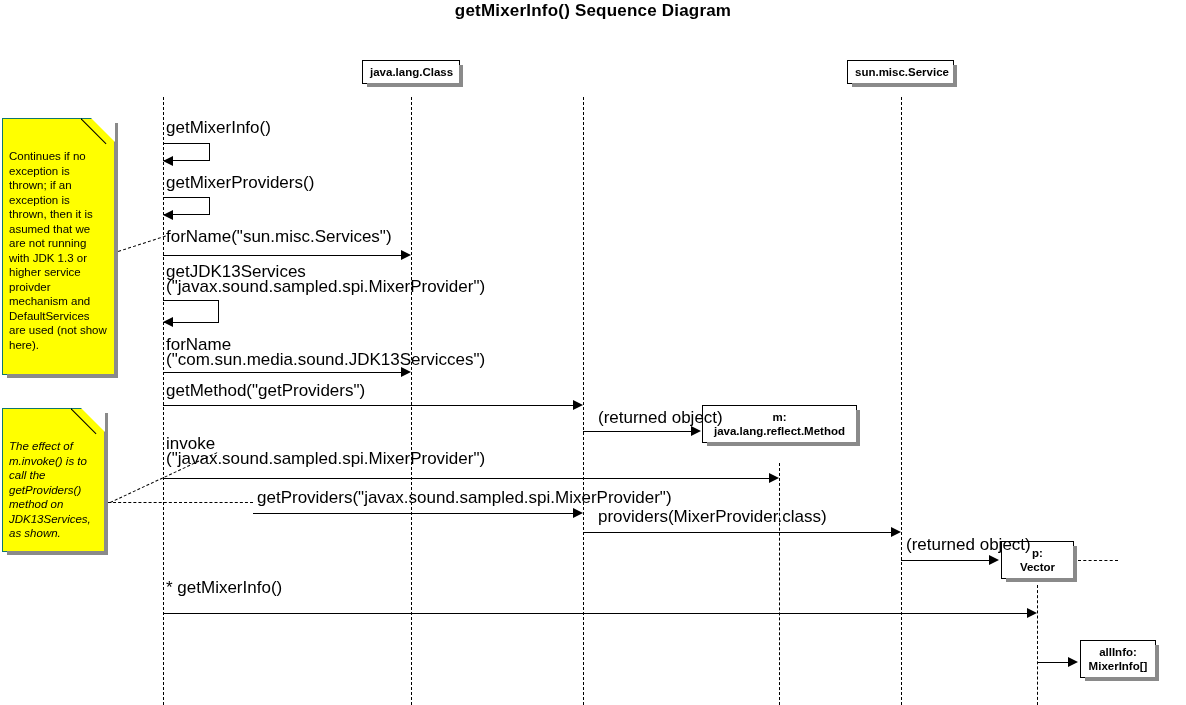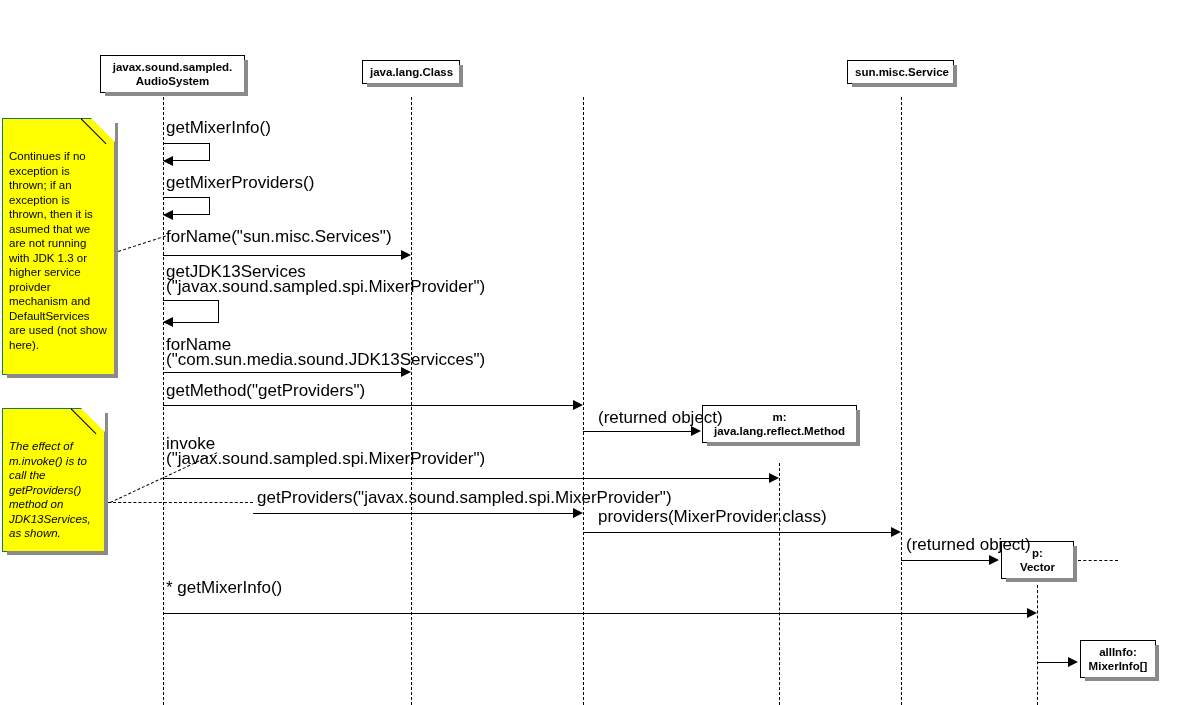--- a/index.html
+++ b/index.html
@@ -183,25 +183,22 @@
   }
   .note-connector.diag {
     transform-origin: 0 0;
   }
 </style>
 </head>
 <body>
 
 <div id="canvas">
 
-
-  <div class="node" style="left:100px; top:55px; width:145px;">
-    <span class="shadow-fix">javax.sound.sampled.</span>
-    <span class="shadow-fix">AudioSystem</span>
-  </div>
+  <div class="diagram-title">getMixerInfo() Sequence Diagram</div>
+
 
   <div class="node" style="left:362px; top:60px; width:98px;">
     <span class="shadow-fix">java.lang.Class</span>
   </div>
 
 
   <div class="node" style="left:847px; top:60px; width:107px;">
     <span class="shadow-fix">sun.misc.Service</span>
   </div>
 

